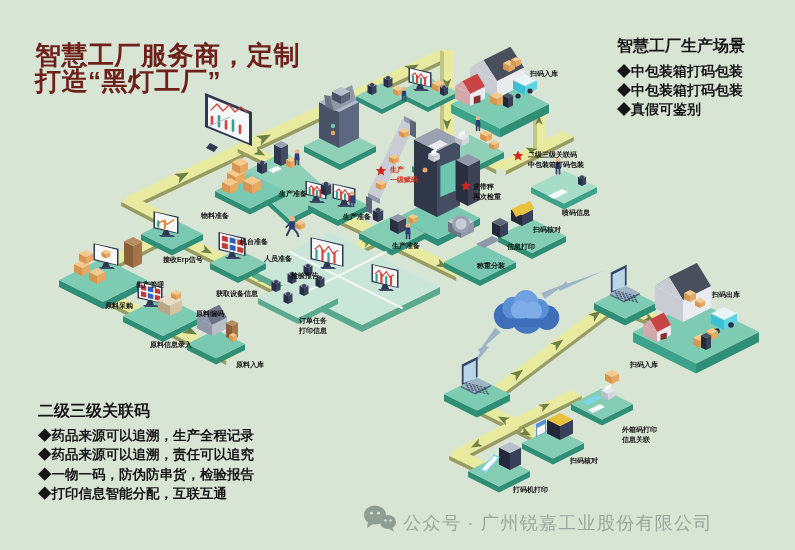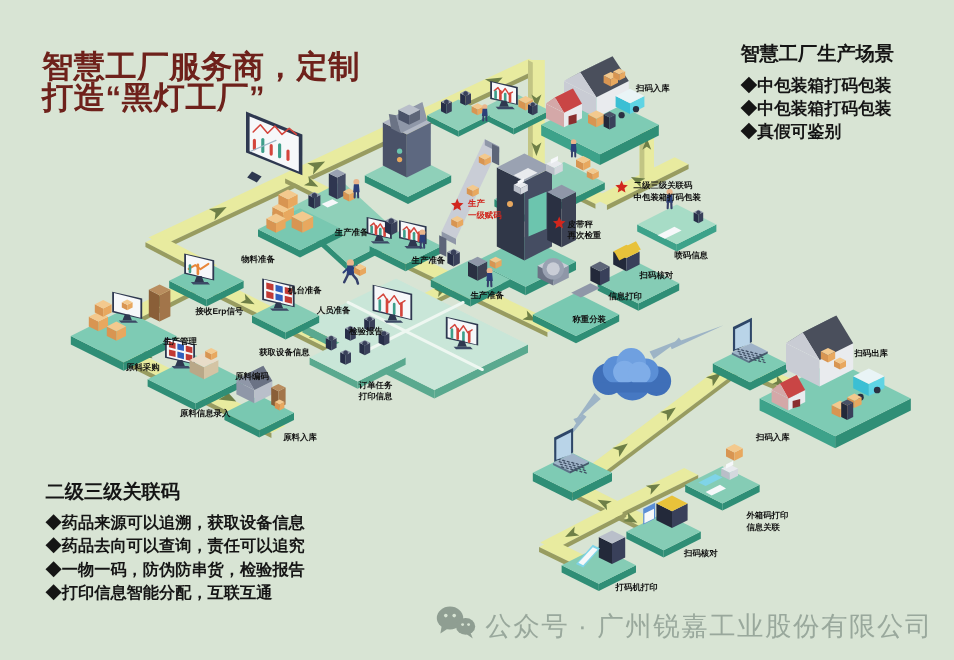--- a/index.html
+++ b/index.html
@@ -3,21 +3,21 @@
 <style>
 html,body{margin:0;padding:0;width:795px;height:550px;overflow:hidden;background:#d8e4d4;font-family:"Liberation Sans",sans-serif;}
 .abs{position:absolute;}
 .title{left:35px;top:42px;font-size:26px;font-weight:bold;color:#6e211b;line-height:26px;letter-spacing:0.5px;}
 .rlist{left:617px;top:36px;font-size:14px;color:#151515;line-height:19px;}
 .rlist .h{font-size:16px;font-weight:bold;margin-bottom:7px;}
 .rlist .i{font-weight:bold;}
 .blist{left:38px;top:401px;font-size:13.5px;color:#151515;line-height:19.5px;}
 .blist .h{font-size:16px;font-weight:bold;margin-bottom:5px;}
 .blist .i{font-weight:bold;}
-.footer{left:363px;top:505px;font-size:22px;color:#99a89c;letter-spacing:1.3px;white-space:nowrap;}
+.footer{left:363px;top:505px;font-size:18px;color:#99a89c;letter-spacing:1.3px;white-space:nowrap;}
 </style></head>
 <body>
 <svg width="795" height="550" viewBox="0 0 795 550" style="position:absolute;left:0;top:0">
     <polygon points="123.7,197.9 440.7,48.9 453.3,55.1 136.3,204.1" fill="#e8eb9f"></polygon>
     <polygon points="136.3,204.1 453.3,55.1 453.3,59.1 136.3,208.1" fill="#989c60"></polygon>
     <polygon points="440.0,50.0 454.0,50.0 454.0,142.0 440.0,142.0" fill="#e8eb9f"></polygon>
     <polygon points="440.0,50.0 444.0,52.0 444.0,144.0 440.0,142.0" fill="#c2c584"></polygon>
     <polygon points="452.8,137.1 507.8,164.1 496.2,169.9 441.2,142.9" fill="#e8eb9f"></polygon>
     <polygon points="441.2,142.9 496.2,169.9 496.2,173.9 441.2,146.9" fill="#989c60"></polygon>
     <polygon points="494.2,165.1 562.2,131.1 573.8,136.9 505.8,170.9" fill="#e8eb9f"></polygon>
@@ -653,22 +653,22 @@
   </svg>
 <div class="abs title">智慧工厂服务商，定制<br>打造“黑灯工厂”</div>
 <div class="abs rlist">
     <div class="h">智慧工厂生产场景</div>
 <div class="i">◆中包装箱打码包装</div>
 <div class="i">◆中包装箱打码包装</div>
 <div class="i">◆真假可鉴别</div>
   </div>
 <div class="abs blist">
     <div class="h">二级三级关联码</div>
-<div class="i">◆药品来源可以追溯，获取设备信息</div>
-<div class="i">◆药品去向可以查询，责任可以追究</div>
+<div class="i">◆药品来源可以追溯，生产全程记录</div>
+<div class="i">◆药品来源可以追溯，责任可以追究</div>
 <div class="i">◆一物一码，防伪防串货，检验报告</div>
 <div class="i">◆打印信息智能分配，互联互通</div>
   </div>
 <div class="abs footer"><svg width="34" height="28" viewBox="0 0 34 28" style="vertical-align:-4px">
       <g fill="#8f9e92">
         <ellipse cx="12" cy="10" rx="11" ry="9.5"></ellipse>
         <path d="M5 17 L4 23 L10 19 Z"></path>
         <ellipse cx="25" cy="17" rx="8" ry="7"></ellipse>
         <path d="M29 22 L31 27 L25 23 Z"></path>
       </g>

